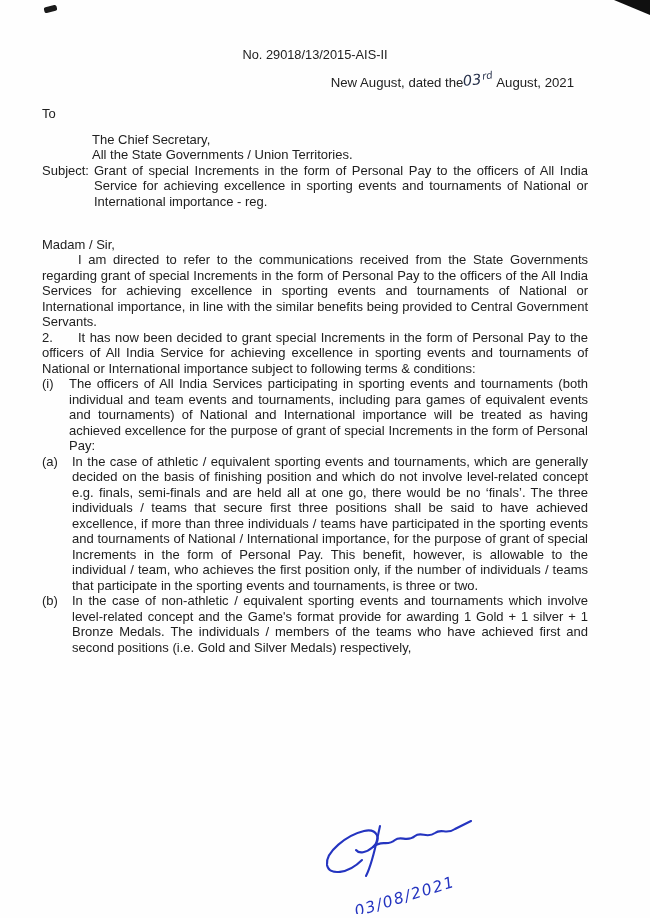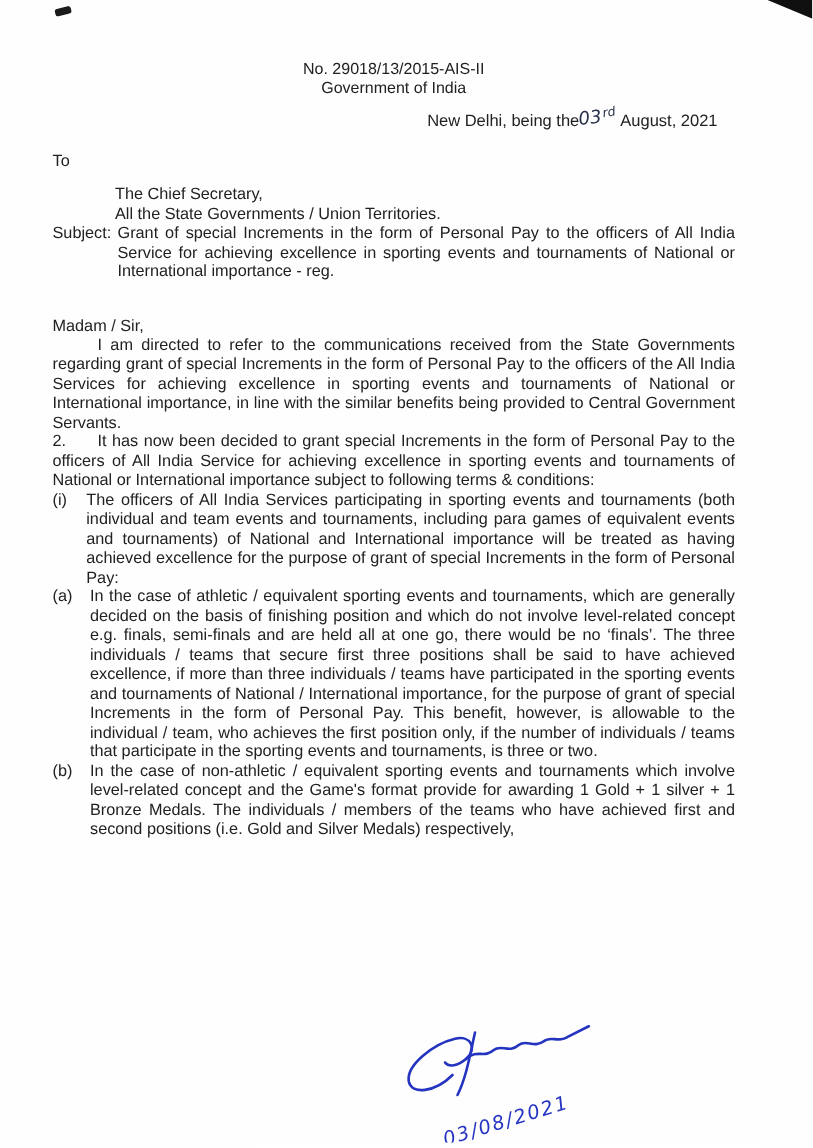--- a/index.html
+++ b/index.html
@@ -36,25 +36,24 @@
 <body>
 
 <div class="page">
   <div class="mark-tl"></div>
   <div class="corner-tr"></div>
 
   <div class="content">
 
     <div class="doc-header">
       <div>No. 29018/13/2015-AIS-II</div>
-      <div>Government of India</div>
     </div>
 
     <div class="date-line">
-      <span>New Delhi, being the</span><span class="hw">03</span><span class="hw-ord">rd</span> <span>August, 2021</span>
+      <span>New August, dated the</span><span class="hw">03</span><span class="hw-ord">rd</span> <span>August, 2021</span>
     </div>
 
     <div class="to-label">To</div>
 
     <div class="addressee">
       <div>The Chief Secretary,</div>
       <div>All the State Governments / Union Territories.</div>
     </div>
 
     <p class="block subject"><span class="lbl">Subject:</span><span>Grant of special Increments in the form of Personal Pay to the officers of All India Service for achieving excellence in sporting events and tournaments of National or International importance - reg.</span></p>

